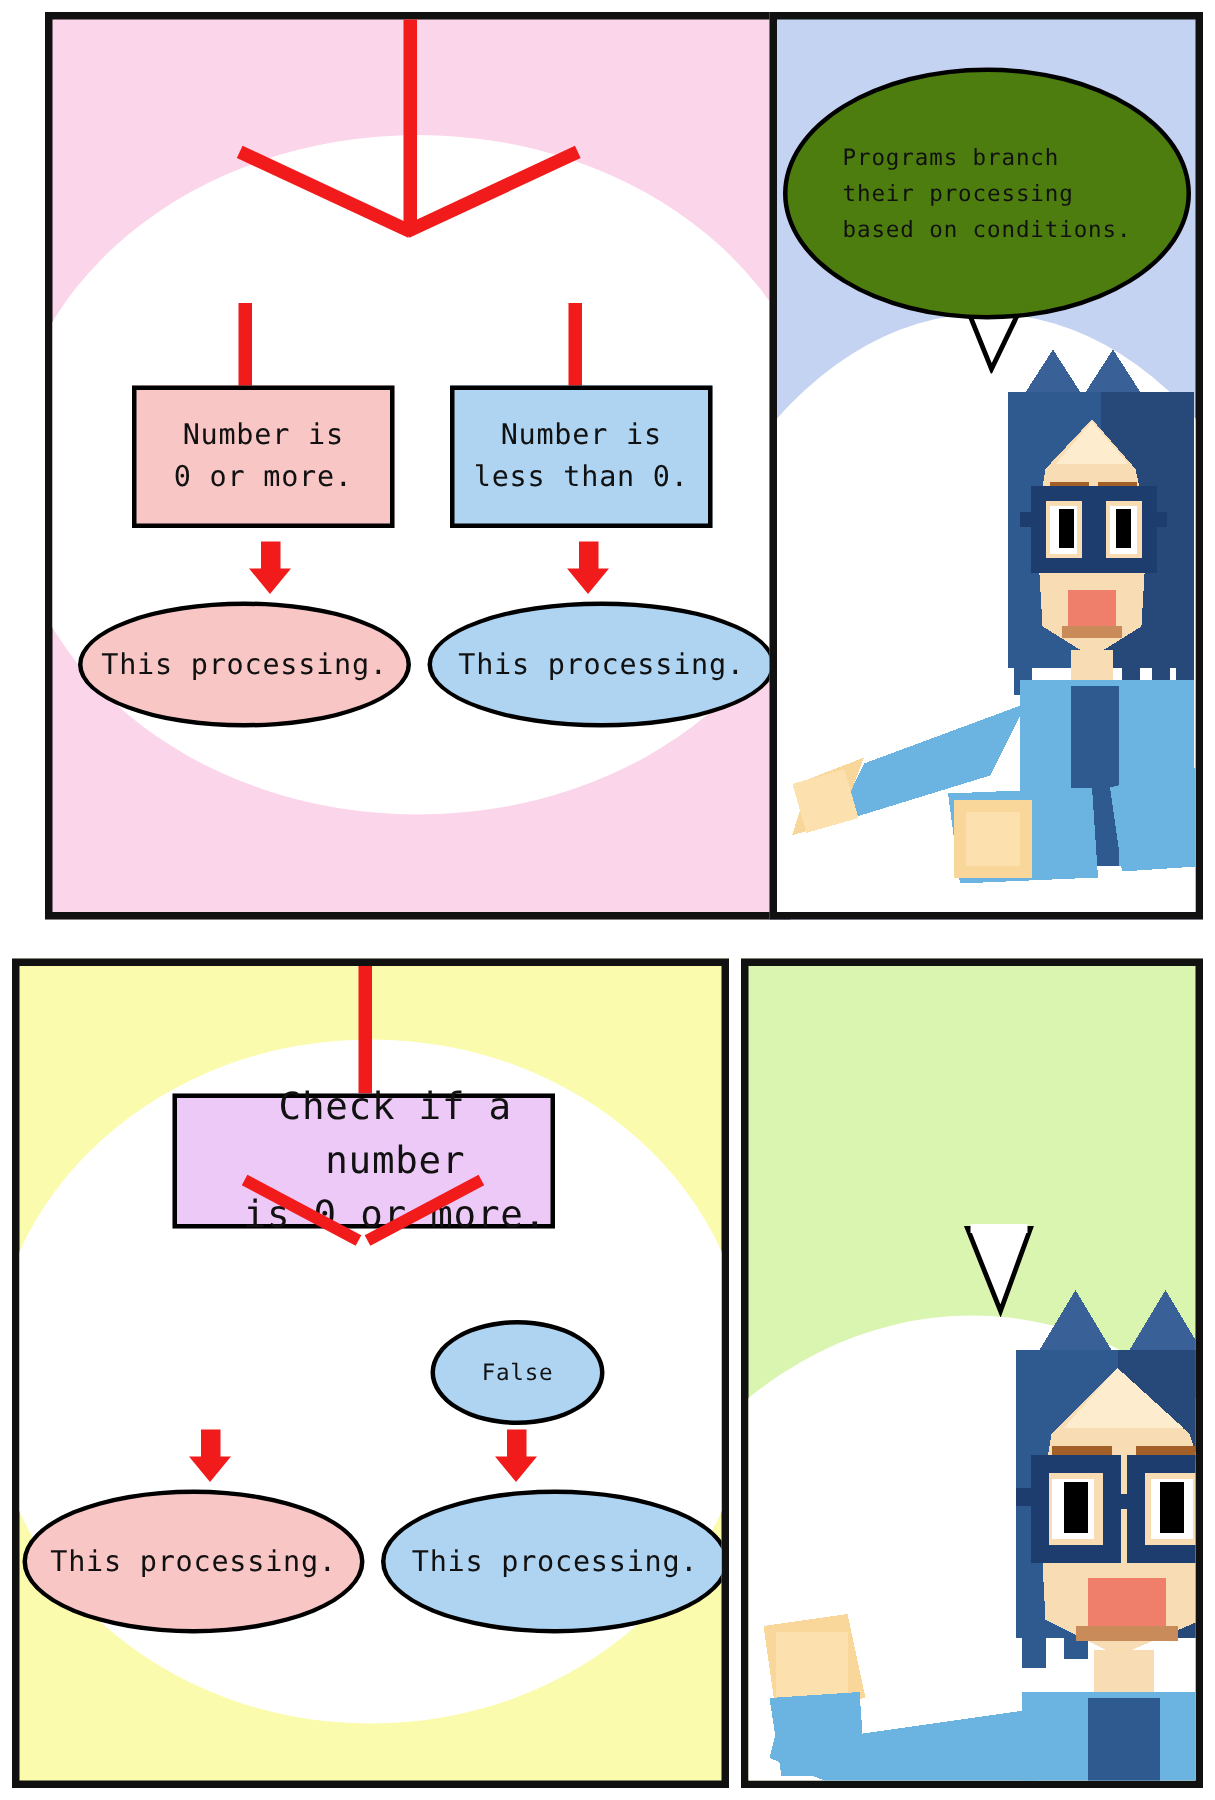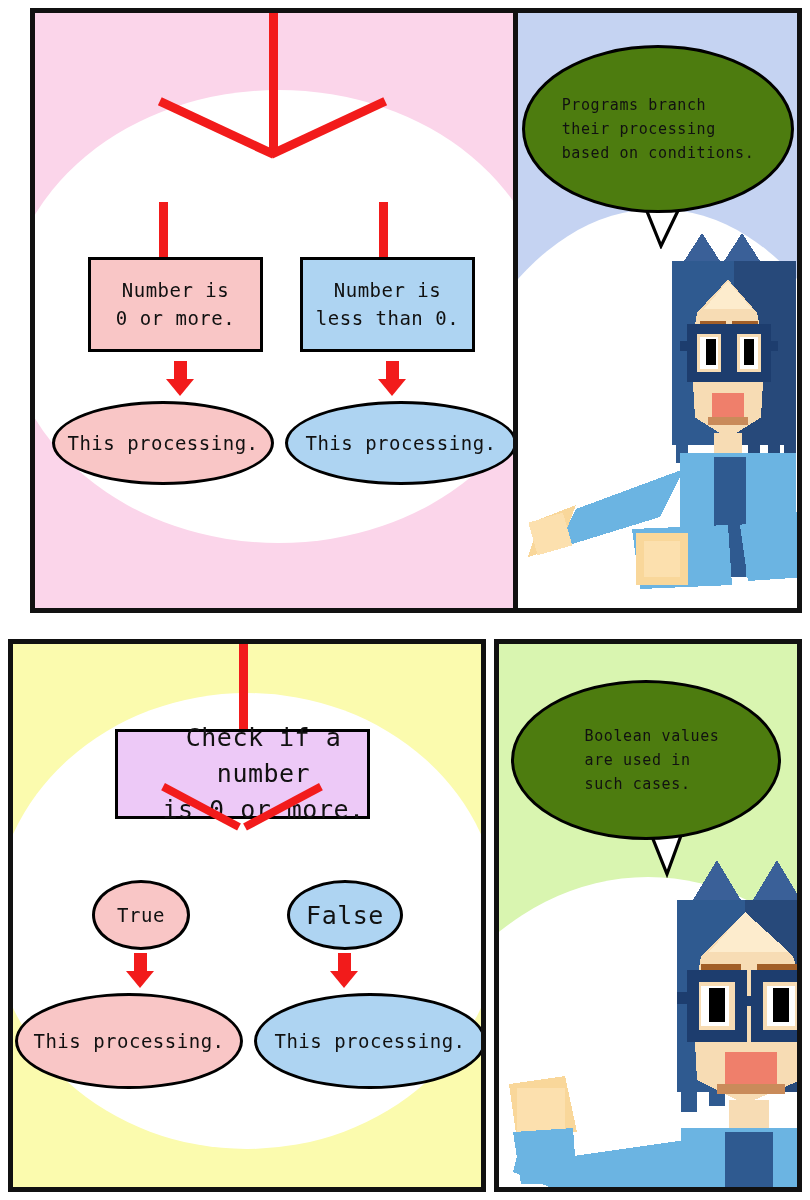--- a/index.html
+++ b/index.html
@@ -243,45 +243,39 @@
     <div class="flow">
 
       <div class="rline" style="left:226px; top:-4px; width:9px; height:89px;"></div>
 
       <div class="node-box fill-purple" style="left:102px; top:85px; width:255px; height:90px; font-size:25px;padding-left:42px;">Check if a number
 is 0 or more.</div>
 
       <div class="rline rline-diag" style="left:226px; top:179px; width:86px; height:8px; transform: rotate(208deg);"></div>
       <div class="rline rline-diag" style="left:232px; top:179px; width:86px; height:8px; transform: rotate(-28deg);"></div>
 
-      <div class="node-ellipse fill-pink" style="left:79px; top:236px; width:98px; height:70px; font-size:19px;">True</div>
-      <div class="node-ellipse fill-blue" style="left:274px; top:236px; width:116px; height:70px; font-size:25px;">False</div>
+      <div class="node-ellipse fill-blue" style="left:274px; top:236px; width:116px; height:70px; font-size:15px;">False</div>
 
       <div class="arrow-down" style="left:115px; top:309px;">
         <div class="arrow-shaft" style="left:6px; top:0; width:13px; height:22px;"></div>
         <div class="arrow-head" style="left:-2px; top:18px;"></div>
       </div>
       <div class="arrow-down" style="left:319px; top:309px;">
         <div class="arrow-shaft" style="left:6px; top:0; width:13px; height:22px;"></div>
         <div class="arrow-head" style="left:-2px; top:18px;"></div>
       </div>
 
       <div class="node-ellipse fill-pink" style="left:2px; top:349px; width:228px; height:96px; font-size:19px;">This processing.</div>
       <div class="node-ellipse fill-blue" style="left:241px; top:349px; width:232px; height:96px; font-size:19px;">This processing.</div>
     </div>
   </div>
 
   <div class="panel" id="panel-4">
     <div class="ground" id="ground-4"></div>
 
-    <div class="bubble" style="left:12px; top:36px; width:270px; height:160px;">
-      <div class="bubble-text" style="font-size:15px; padding-left:12px;">Boolean values
-are used in
-such cases.</div>
-    </div>
     <div class="bubble-tail" style="left:142px; top:172px;">
       <svg width="62" height="62" viewBox="0 0 62 62">
         <polygon points="4,3 46,3 26,58" fill="#ffffff" stroke="#000000" stroke-width="3.2" stroke-linejoin="miter"></polygon>
         <rect x="6" y="0" width="38" height="6" fill="#ffffff"></rect>
       </svg>
     </div>
 
     <div class="character" style="left:-6px; top:196px;">
       <svg width="320" height="360" viewBox="0 0 160 180" shape-rendering="crispEdges">
 

